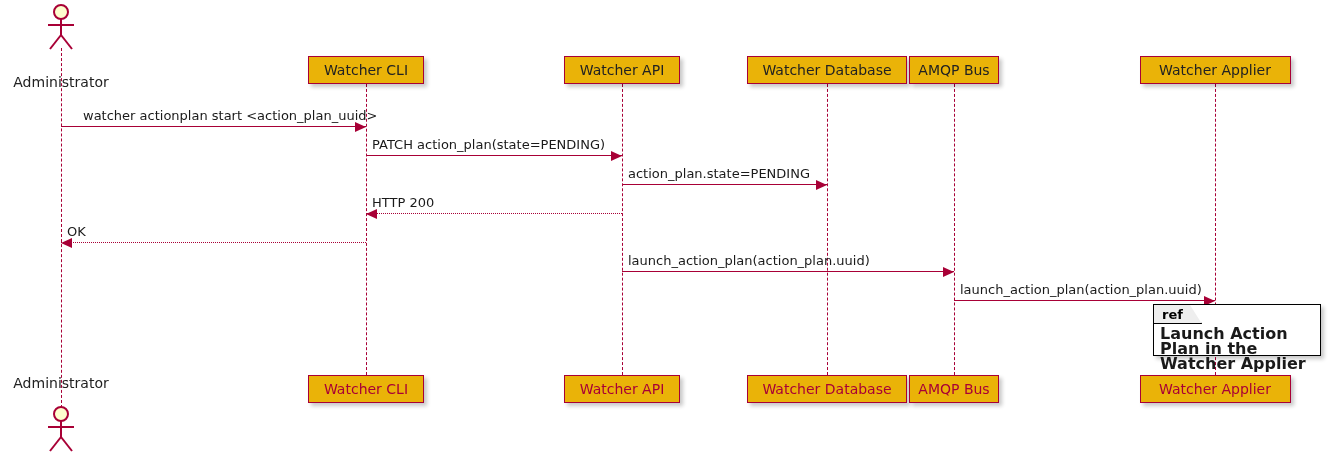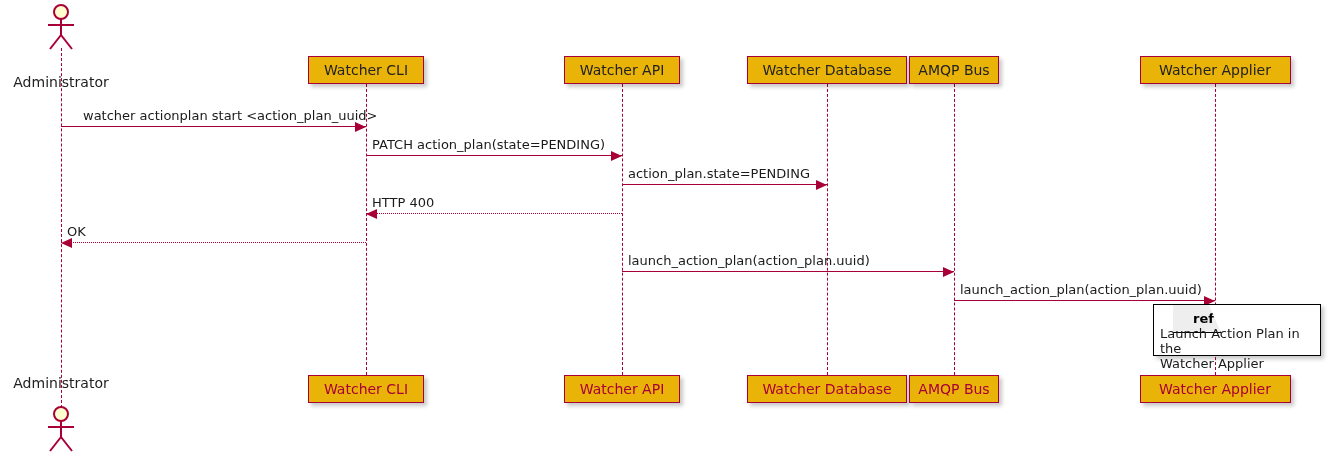--- a/index.html
+++ b/index.html
@@ -84,42 +84,42 @@
   .refbox {
     position: absolute;
     background: #FFFFFF;
     border: 1.5px solid #000000;
     box-sizing: border-box;
     box-shadow: 3px 3px 4px rgba(0,0,0,0.22);
   }
   .ref-tab {
     position: absolute;
     top: 0; left: 0;
-    height: 28px;
+    height: 19px;
     background: #EEEEEE;
     border-right: 1.5px solid #000000;
     border-bottom: 1.5px solid #000000;
     box-sizing: border-box;
     display: flex;
     align-items: center;
-    padding-left: 20px;
+    padding-left: 8px;
     font-size: 13px;
     font-weight: bold;
     color: #000000;
     clip-path: polygon(0 0, calc(100% - 12px) 0, 100% 100%, 0 100%);
-    margin-left: 19px;
   }
   .ref-body {
     position: absolute;
     left: 6px;
     top: 21px;
-    font-size: 13px;
+    font-size: 16px;
     color: #1A1A1A;
     line-height: 15px;
     white-space: pre-line;
+    font-weight: bold;
   }
 </style>
 </head>
 <body>
 
 <div id="diagram">
 
   <div id="lifelines">
       <div class="lifeline" style="left: 61px; top: 44px; height: 360px;"></div>
       <div class="lifeline" style="left: 366px; top: 80px; height: 291px;"></div>
@@ -150,21 +150,21 @@
       <div class="arrow-head right" style="top: 117.5px; left: 355px;"></div>
       <div class="msg-label" style="left: 67px; top: 104px; margin-left: 16px;">watcher actionplan start &lt;action_plan_uuid&gt;</div>
       <div class="arrow-line" style="left: 366px; width: 256px; top: 151px;"></div>
       <div class="arrow-head right" style="top: 146.5px; left: 611px;"></div>
       <div class="msg-label" style="left: 372px; top: 133px;">PATCH action_plan(state=PENDING)</div>
       <div class="arrow-line" style="left: 622px; width: 205px; top: 180px;"></div>
       <div class="arrow-head right" style="top: 175.5px; left: 816px;"></div>
       <div class="msg-label" style="left: 628px; top: 162px;">action_plan.state=PENDING</div>
       <div class="arrow-line dotted" style="left: 366px; width: 256px; top: 209px;"></div>
       <div class="arrow-head left" style="top: 204.5px; left: 366px;"></div>
-      <div class="msg-label" style="left: 372px; top: 191px;">HTTP 400</div>
+      <div class="msg-label" style="left: 372px; top: 191px;">HTTP 200</div>
       <div class="arrow-line dotted" style="left: 61px; width: 305px; top: 238px;"></div>
       <div class="arrow-head left" style="top: 233.5px; left: 61px;"></div>
       <div class="msg-label" style="left: 67px; top: 220px;">OK</div>
       <div class="arrow-line" style="left: 622px; width: 332px; top: 267px;"></div>
       <div class="arrow-head right" style="top: 262.5px; left: 943px;"></div>
       <div class="msg-label" style="left: 628px; top: 249px;">launch_action_plan(action_plan.uuid)</div>
       <div class="arrow-line" style="left: 954px; width: 261px; top: 296px;"></div>
       <div class="arrow-head right" style="top: 291.5px; left: 1204px;"></div>
       <div class="msg-label" style="left: 960px; top: 278px;">launch_action_plan(action_plan.uuid)</div>
     </div>

